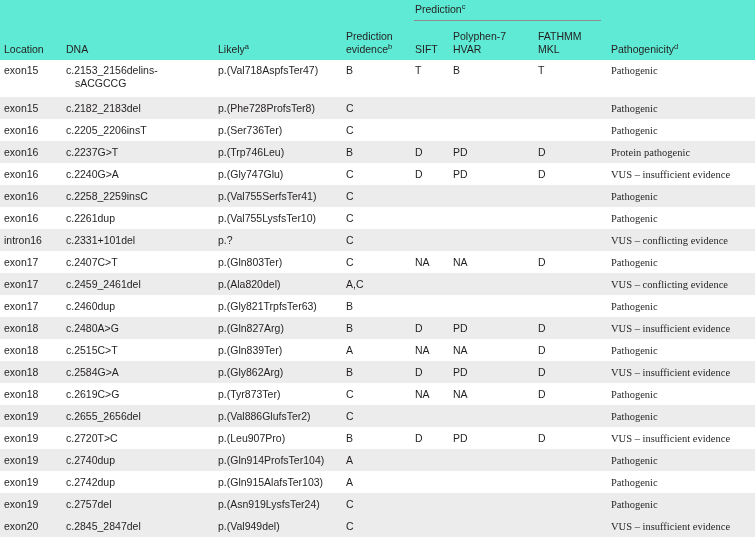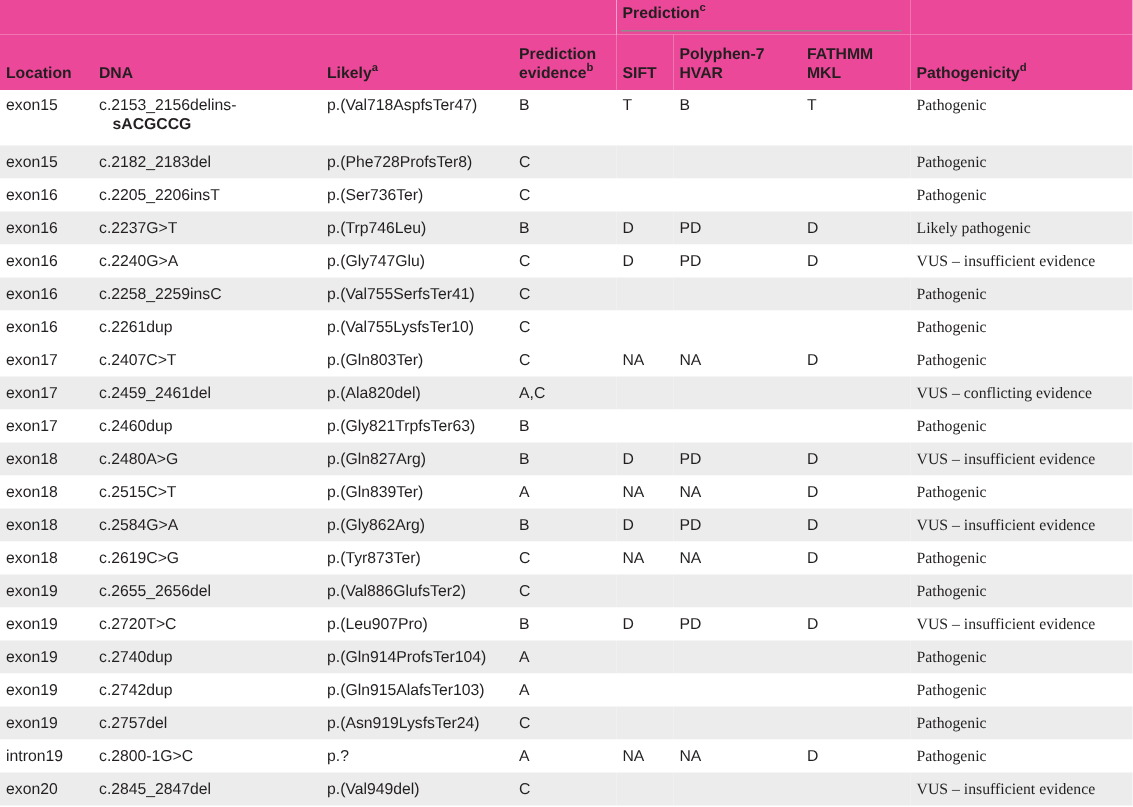--- a/index.html
+++ b/index.html
@@ -24,23 +24,23 @@
   table.variant-table {
     border-collapse: collapse;
     width: 755px;
     table-layout: fixed;
     font-size: 10.5px;
   }
 
   
   thead tr.group-row th,
   thead tr.label-row th {
-    background: #ec4899;
+    background: #5eead4;
     padding: 0;
-    font-weight: bold;
+    font-weight: normal;
     text-align: left;
     vertical-align: bottom;
     color: #231f20;
   }
 
   thead tr.group-row th {
     height: 20px;
     font-size: 10.5px;
     padding-left: 4px;
     vertical-align: top;
@@ -95,21 +95,20 @@
 
   tbody tr.tall td {
     height: 33px;
     vertical-align: top;
     padding-top: 4px;
   }
 
   .wrapind {
     display: block;
     padding-left: 9px;
-    font-weight: bold;
   }
 
   
   col.c-loc    { width: 62px; }
   col.c-dna    { width: 152px; }
   col.c-prot   { width: 128px; }
   col.c-sub    { width: 69px; }
   col.c-sift   { width: 38px; }
   col.c-poly   { width: 85px; }
   col.c-fat    { width: 73px; }
@@ -207,21 +206,21 @@
           <td>Pathogenic</td>
         </tr>
         <tr class="stripe">
           <td>exon16</td>
           <td>c.2237G&gt;T</td>
           <td>p.(Trp746Leu)</td>
           <td>B</td>
           <td>D</td>
           <td>PD</td>
           <td>D</td>
-          <td>Likely pathogenic</td>
+          <td>Protein pathogenic</td>
         </tr>
         <tr class="plain">
           <td>exon16</td>
           <td>c.2240G&gt;A</td>
           <td>p.(Gly747Glu)</td>
           <td>C</td>
           <td>D</td>
           <td>PD</td>
           <td>D</td>
           <td>VUS – insufficient evidence</td>
@@ -238,20 +237,30 @@
         </tr>
         <tr class="plain">
           <td>exon16</td>
           <td>c.2261dup</td>
           <td>p.(Val755LysfsTer10)</td>
           <td>C</td>
           <td></td>
           <td></td>
           <td></td>
           <td>Pathogenic</td>
+        </tr>
+        <tr class="stripe">
+          <td>intron16</td>
+          <td>c.2331+101del</td>
+          <td>p.?</td>
+          <td>C</td>
+          <td></td>
+          <td></td>
+          <td></td>
+          <td>VUS – conflicting evidence</td>
         </tr>
         <tr class="plain">
           <td>exon17</td>
           <td>c.2407C&gt;T</td>
           <td>p.(Gln803Ter)</td>
           <td>C</td>
           <td>NA</td>
           <td>NA</td>
           <td>D</td>
           <td>Pathogenic</td>
@@ -359,30 +368,20 @@
         <tr class="stripe">
           <td>exon19</td>
           <td>c.2757del</td>
           <td>p.(Asn919LysfsTer24)</td>
           <td>C</td>
           <td></td>
           <td></td>
           <td></td>
           <td>Pathogenic</td>
         </tr>
-        <tr class="plain">
-          <td>intron19</td>
-          <td>c.2800-1G&gt;C</td>
-          <td>p.?</td>
-          <td>A</td>
-          <td>NA</td>
-          <td>NA</td>
-          <td>D</td>
-          <td>Pathogenic</td>
-        </tr>
         <tr class="stripe">
           <td>exon20</td>
           <td>c.2845_2847del</td>
           <td>p.(Val949del)</td>
           <td>C</td>
           <td></td>
           <td></td>
           <td></td>
           <td>VUS – insufficient evidence</td>
         </tr>

